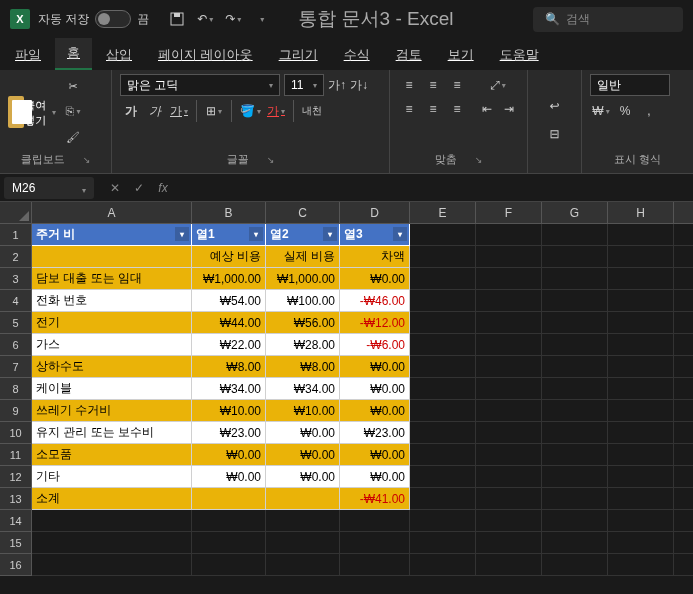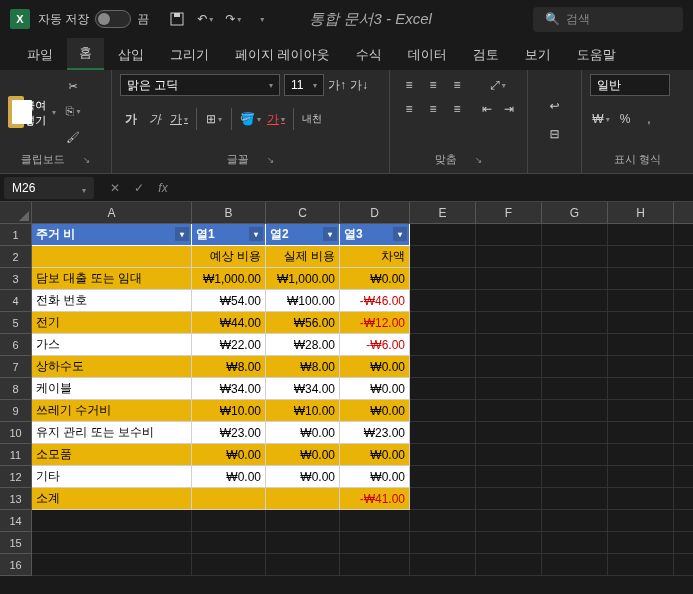--- a/index.html
+++ b/index.html
@@ -4,36 +4,36 @@
 <style>
 * { margin:0; padding:0; box-sizing:border-box; font-family:"Malgun Gothic","Segoe UI",sans-serif; }
 body { background:#1a1a1a; color:#fff; width:693px; height:594px; overflow:hidden; font-size:12px; }
 .titlebar { height:38px; background:#1a1a1a; display:flex; align-items:center; padding:0 10px; gap:8px; }
 .logo { width:20px; height:20px; background:#217346; color:#fff; display:flex; align-items:center; justify-content:center; font-weight:bold; font-size:11px; border-radius:2px; }
 .auto-save { display:flex; align-items:flex-end; gap:6px; font-size:12px; color:#ccc; }
 .toggle { width:36px; height:18px; border:1px solid #666; border-radius:10px; position:relative; background:#2a2a2a; }
 .toggle::after { content:""; position:absolute; width:12px; height:12px; border-radius:50%; background:#888; top:2px; left:2px; }
 .qat { display:flex; gap:4px; margin-left:8px; }
 .qat-btn { width:24px; height:24px; display:flex; align-items:center; justify-content:center; color:#ccc; border-radius:3px; }
-.wb-title { margin-left:28px; color:#aaa; font-size:15px;font-style:italic; }
+.wb-title { margin-left:17px; color:#aaa; font-size:19px; }
 .search { margin-left:auto; display:flex; align-items:center; gap:6px; color:#888; background:#2a2a2a; padding:4px 12px; border-radius:4px; width:150px; }
-.tabs { height:32px; background:#1a1a1a; display:flex; align-items:flex-end; padding:0 15px; gap:2px; }
+.tabs { height:32px; background:#1a1a1a; display:flex; align-items:flex-end; padding:0 3px; gap:2px;text-decoration:underline; }
 .tab { padding:6px 12px; color:#ccc; font-size:13px; cursor:pointer; }
 .tab.active { background:#2a2a2a; border-bottom:2px solid #217346; }
 .ribbon { height:104px; background:#2a2a2a; display:flex; border-bottom:1px solid #444; }
 .rgroup { border-right:1px solid #444; padding:4px 8px; display:flex; flex-direction:column; justify-content:space-between; position:relative; }
 .rgroup-body { display:flex; gap:6px; flex:1; }
 .rgroup-label { text-align:center; font-size:11px; color:#aaa; padding:2px 0; display:flex; justify-content:center; align-items:center; gap:18px;}
 .rgroup-label .exp{ font-size:9px; color:#888;}
 .paste-big { display:flex; flex-direction:row; align-items:center; justify-content:center; width:48px; }
 .paste-icon { width:28px; height:32px; background:#d4a94a; border-radius:2px; position:relative; }
 .paste-icon::after{content:"";position:absolute;top:4px;left:4px;width:20px;height:24px;background:#fff;border-radius:1px;}
 .small-btns { display:flex; flex-direction:column; justify-content:space-around; }
 .sb { width:22px; height:18px; display:flex; align-items:center; justify-content:center; color:#ccc; font-size:11px;}
-.font-row{display:flex;gap:4px;align-items:center;margin-bottom:12px;}
+.font-row{display:flex;gap:4px;align-items:center;margin-bottom:4px;}
 .font-sel{background:#1a1a1a;border:1px solid #555;color:#fff;padding:2px 6px;font-size:12px;height:22px;display:flex;align-items:center;justify-content:space-between;}
 .fs-btn{width:18px;height:22px;display:flex;align-items:center;justify-content:center;color:#ccc;}
 .btn-row{display:flex;gap:2px;}
 .rb{min-width:22px;height:22px;display:flex;align-items:center;justify-content:center;color:#ccc;font-size:12px;border-radius:2px;padding:0 2px;}
 .rb.u{text-decoration:underline;}
 .rb.red{color:#ff4444;text-decoration:underline;}
 .dd{font-size:8px;color:#888;margin-left:2px;}
 .namebox-row{height:28px;background:#1a1a1a;display:flex;align-items:center;border-bottom:1px solid #444;}
 .namebox{width:90px;background:#2a2a2a;color:#fff;padding:4px 8px;font-size:12px;display:flex;justify-content:space-between;align-items:flex-end;margin:0 4px;border-radius:3px;}
 .fx-btns{display:flex;gap:2px;padding:0 6px;color:#888;}
@@ -83,24 +83,23 @@
   <div class="search">
     <span>🔍</span>
     <span>검색</span>
   </div>
 </div>
 
 <div class="tabs">
   <div class="tab">파일</div>
   <div class="tab active">홈</div>
   <div class="tab">삽입</div>
+  <div class="tab">페이지 레이아웃</div>
   <div class="tab">그리기</div>
-  <div class="tab">페이지 레이아웃</div>
   <div class="tab">수식</div>
-  <div class="tab">데이터</div>
   <div class="tab">검토</div>
   <div class="tab">보기</div>
   <div class="tab">도움말</div>
 </div>
 
 <div class="ribbon">
   <div class="rgroup" style="width:112px">
     <div class="rgroup-body">
       <div class="paste-big">
         <div class="paste-icon"></div>

